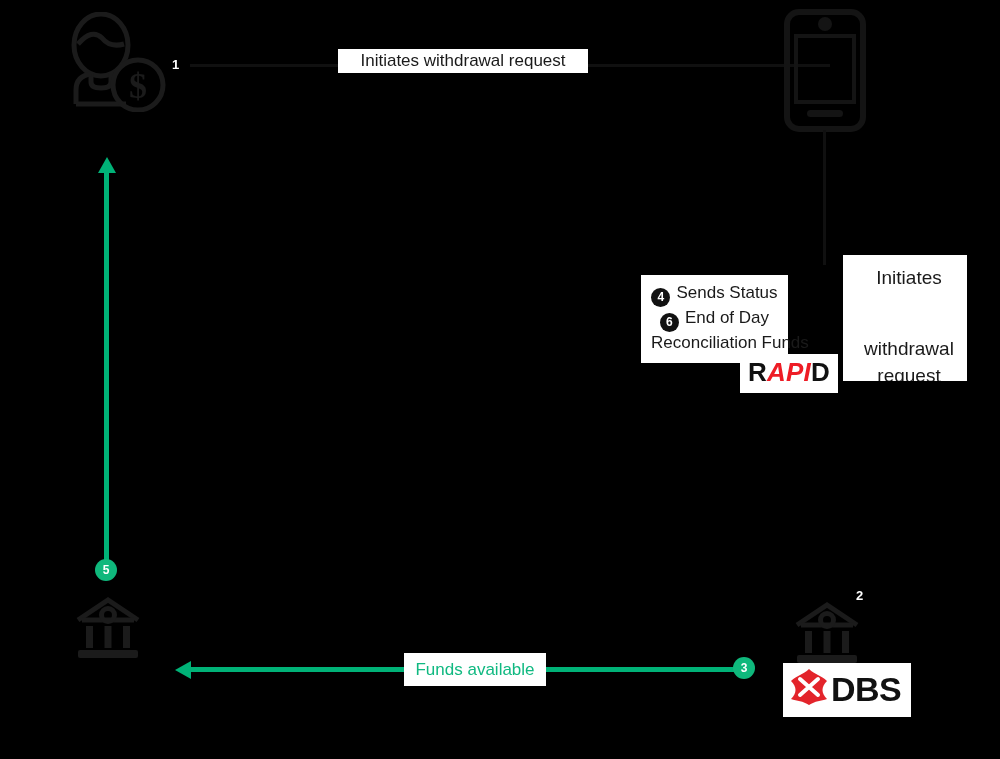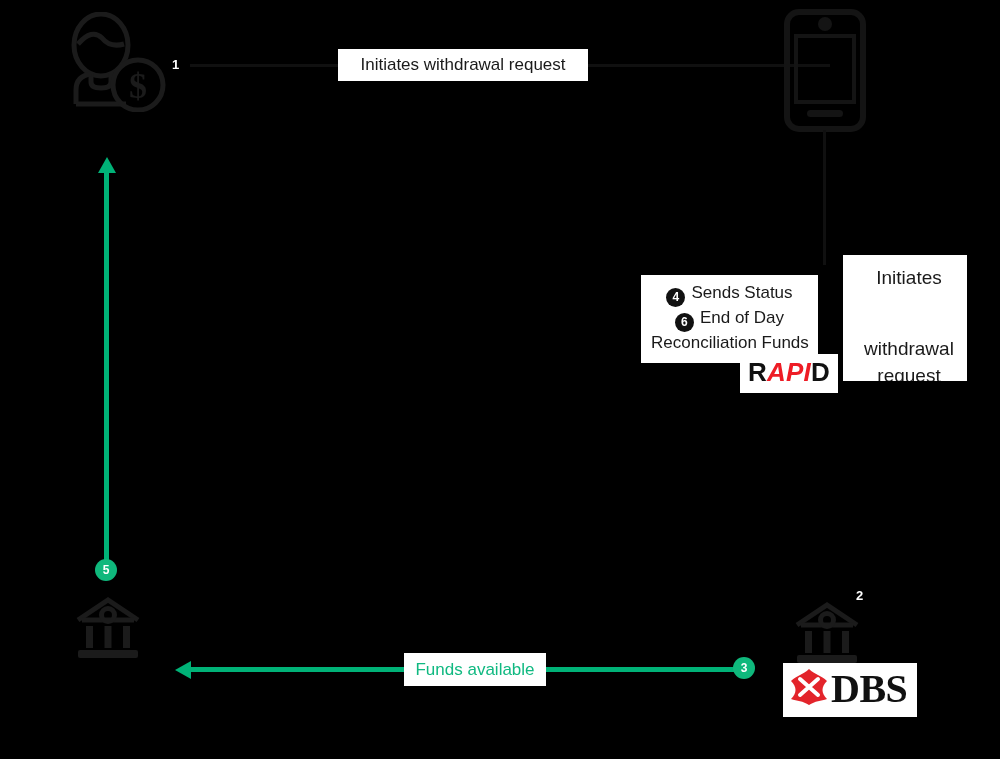--- a/index.html
+++ b/index.html
@@ -108,22 +108,22 @@
 
   
   .dbs {
     background: #ffffff;
     padding: 4px 10px 6px 6px;
     display: flex;
     align-items: center;
     gap: 2px;
   }
   .dbs-word {
-    font-family: Liberation Serif, serif;
-    font-size: 40px;
+    font-family: Liberation Sans, sans-serif;
+    font-size: 34px;
     font-weight: bold;
     color: #111111;
     letter-spacing: -0.5px;
     line-height: 1;
   }
 
   
   .clip-right { overflow: hidden; }
 </style>
 </head>
@@ -140,34 +140,34 @@
       <path d="M18 92 h50" fill="none" stroke="#1b1b1b" stroke-width="5"></path>
       <circle cx="80" cy="73" r="25" fill="none" stroke="#1b1b1b" stroke-width="5"></circle>
       <text x="80" y="86" font-family="'Liberation Serif',serif" font-size="36" font-weight="bold" fill="#1b1b1b" text-anchor="middle">$</text>
     </svg>
   </div>
 
   <div class="abs step-num" style="left:172px; top:57px;">1</div>
 
   <div class="abs dark-line dark-h" style="left:190px; top:64px; width:640px;"></div>
 
-  <div class="abs label-box" style="left:338px; top:49px; width:250px; height:32px; display:flex; align-items:center; justify-content:center;text-align:right;">Initiates withdrawal request</div>
+  <div class="abs label-box" style="left:338px; top:49px; width:250px; height:24px; display:flex; align-items:center; justify-content:center;text-align:right;">Initiates withdrawal request</div>
 
   <div class="abs" style="left:783px; top:8px;">
     <svg width="84" height="125" viewBox="0 0 84 125">
       <rect x="4" y="4" width="76" height="117" rx="12" ry="12" fill="none" stroke="#141414" stroke-width="6"></rect>
       <rect x="13" y="28" width="58" height="66" fill="none" stroke="#141414" stroke-width="4"></rect>
       <circle cx="42" cy="16" r="7" fill="#141414"></circle>
       <rect x="24" y="102" width="36" height="7" rx="3.5" fill="#141414"></rect>
     </svg>
   </div>
 
   <div class="abs dark-line dark-v" style="left:823px; top:130px; height:135px;"></div>
 
-  <div class="abs label-box" style="left:641px; top:275px; width:177px; padding:7px 10px 9px 10px; text-align:center;">
+  <div class="abs label-box" style="left:641px; top:275px; width:147px; padding:7px 10px 9px 10px; text-align:center;">
     <div style="white-space:nowrap;">
       <span class="badge-dark">4</span><span>Sends Status</span>
     </div>
     <div style="white-space:nowrap;">
       <span class="badge-dark">6</span><span>End of Day</span>
     </div>
     <div style="white-space:nowrap;">Reconciliation Funds</div>
   </div>
 
   <div class="abs" style="left:740px; top:354px;">

